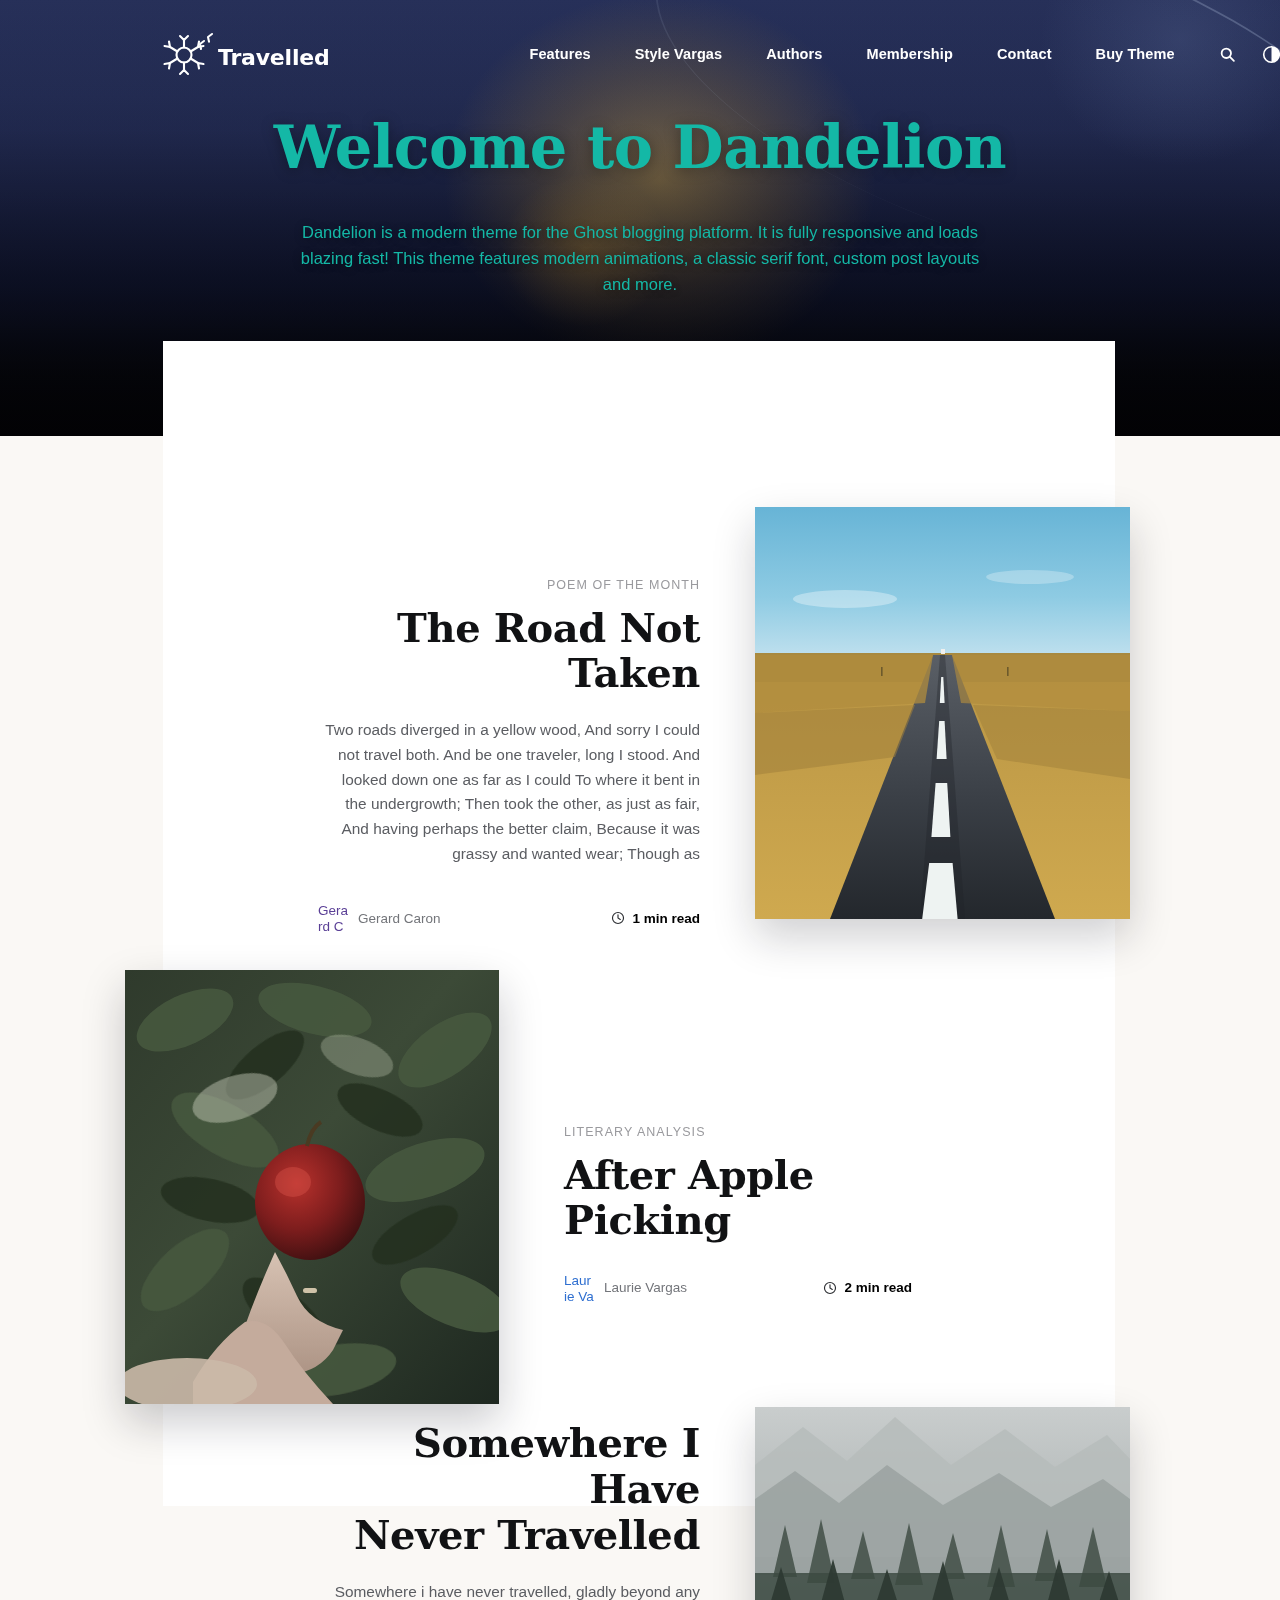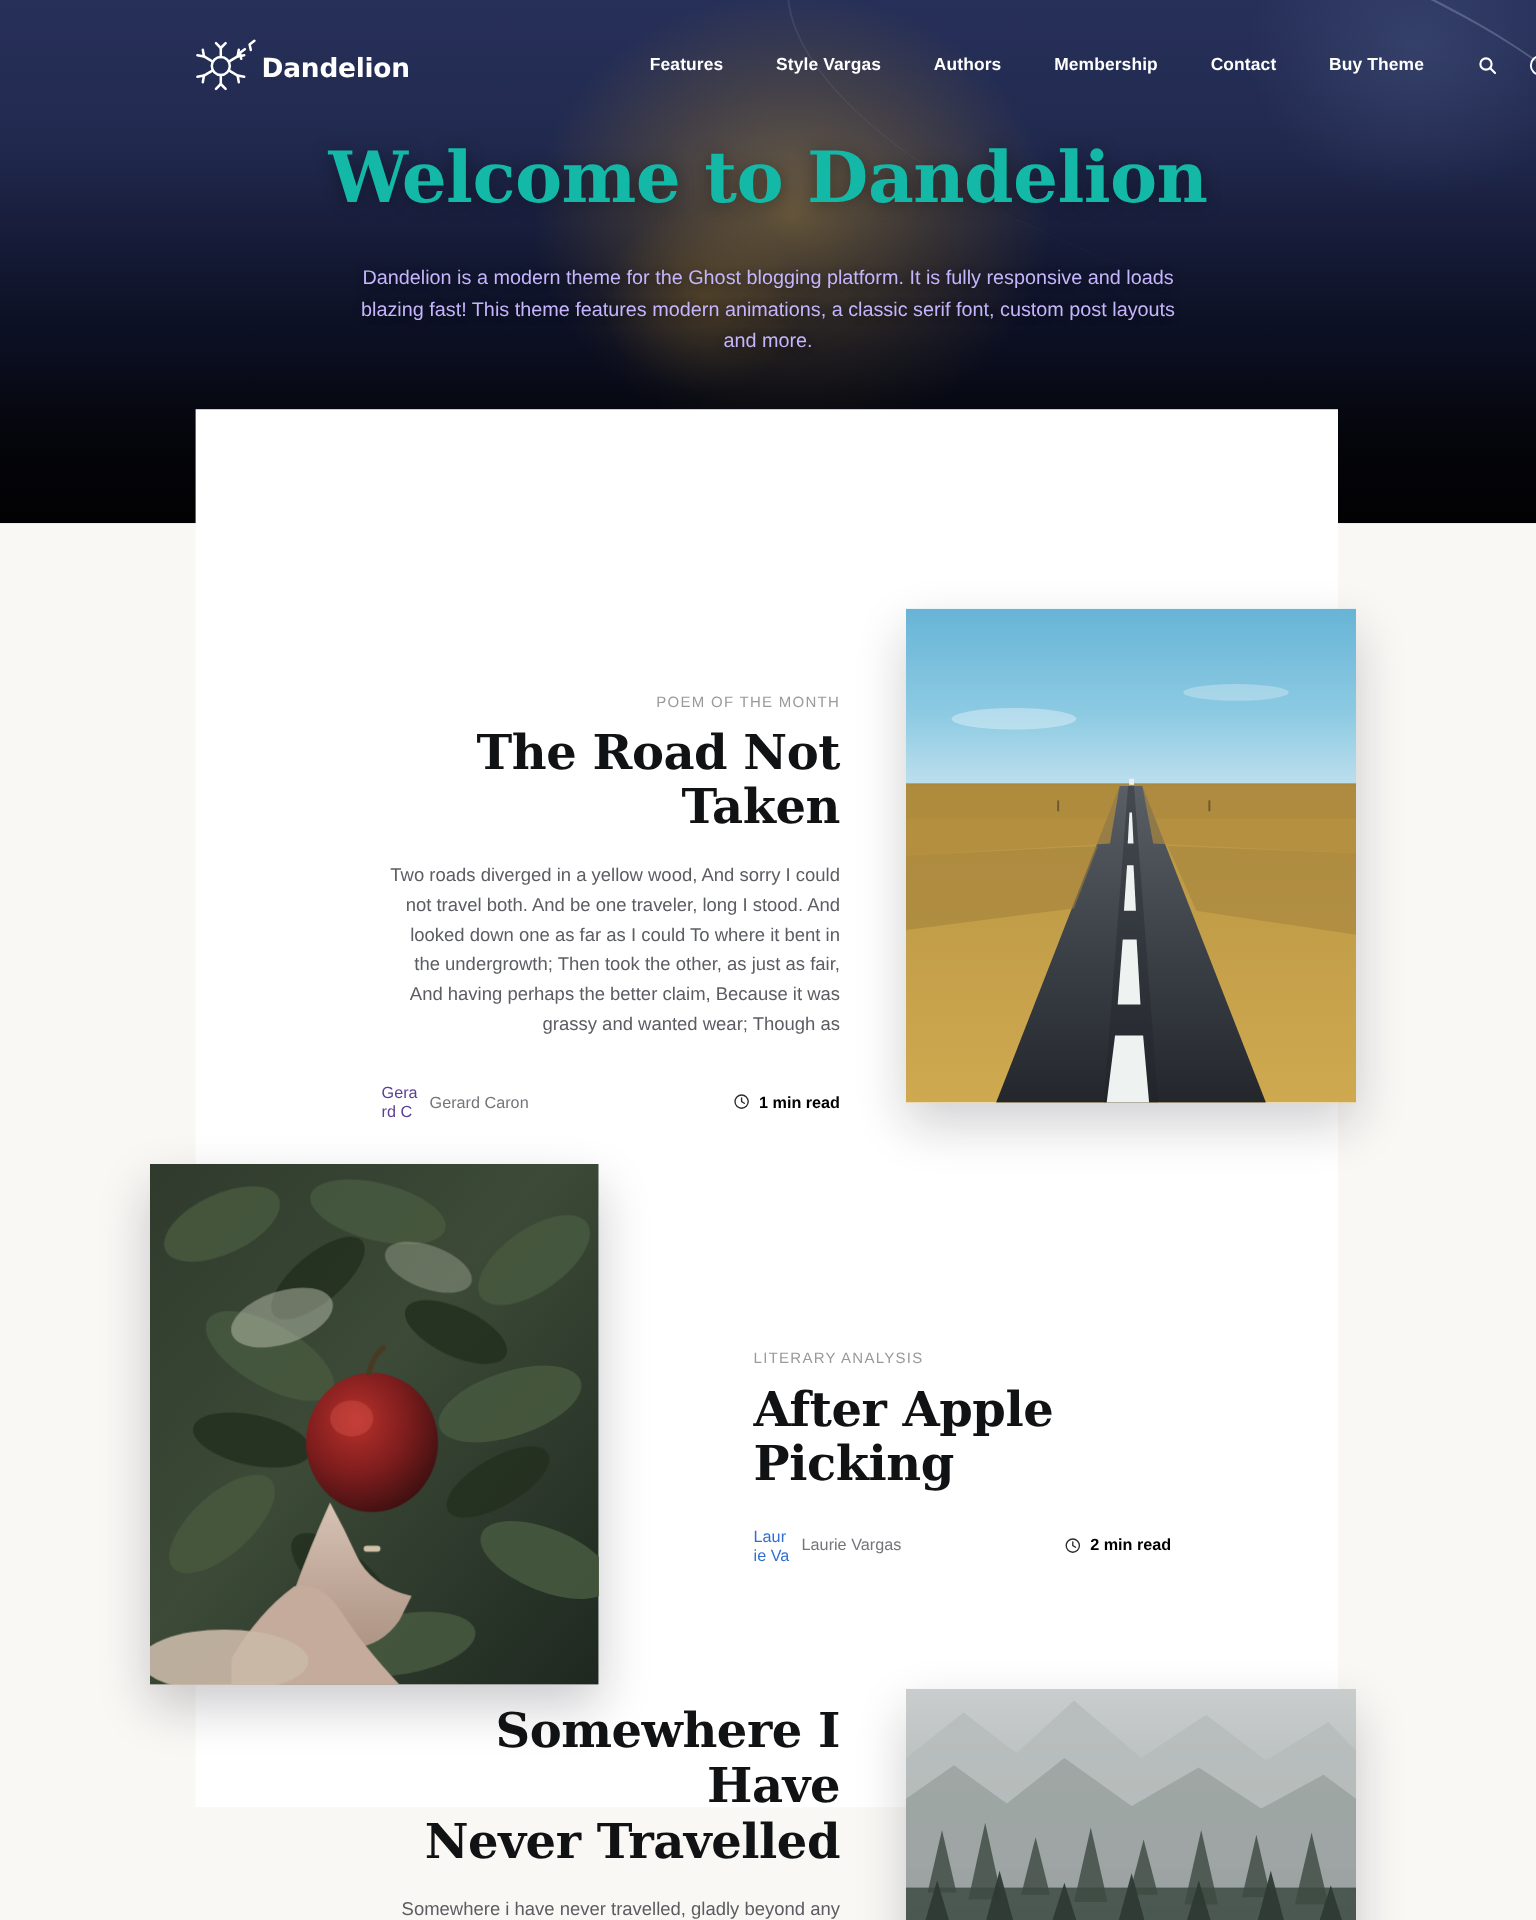--- a/index.html
+++ b/index.html
@@ -100,21 +100,21 @@
     line-height: 1.1;
     color: #14b8a6;
     letter-spacing: -0.5px;
     text-shadow: 0 2px 14px rgba(0,0,0,0.35);
   }
   .hero-sub {
     margin: 38px auto 0;
     width: 690px;
     font-size: 16.5px;
     line-height: 1.58;
-    color: #c4b5fd;
+    color: #14b8a6;
     text-shadow: 0 1px 8px rgba(0,0,0,0.45);
   }
 
   
   .feed-wrap { position: relative; width: 1280px; background: #faf8f5; }
   .feed-panel {
     position: absolute;
     left: 163px;
     top: -95px;
     width: 952px;
@@ -196,21 +196,21 @@
   .post-apple { height: 475px; }
   .p2-img {
     position: absolute;
     left: 125px; top: 64px;
     width: 374px; height: 434px;
     box-shadow: 0 18px 40px rgba(20,20,30,0.22);
     overflow: hidden;
   }
   .p2-text {
     position: absolute;
-    left: 628px; top: 219px;
+    left: 564px; top: 219px;
     width: 390px;
   }
   .p2-title { font-size: 40px; line-height: 1.12; }
   .p2-meta { margin-top: 30px; width: 348px; }
 
   
   .post-somewhere { height: 240px; overflow: hidden; }
   .p3-text {
     position: absolute;
     left: 318px; top: 39px;
@@ -240,21 +240,21 @@
   <nav class="nav">
     <a class="brand" href="#">
       <span class="brand-mark">
         <svg viewBox="0 0 60 52" width="60" height="52" fill="none" stroke="#ffffff" stroke-width="2.1" stroke-linecap="round">
           <circle cx="22" cy="27" r="7.5" fill="none"></circle>
           <path d="M22 19.5 L22 12 M14.6 23 L8 19 M14.6 31 L8 35 M22 34.5 L22 42 M29.4 31 L36 35 M29.4 23 L36 19"></path>
           <path d="M22 12 l-4 -4 M22 12 l4 -4 M8 19 l-5.5 -1 M8 19 l-1 -5.5 M8 35 l-5.5 1 M8 35 l-1 5.5 M22 42 l-4 4 M22 42 l4 4 M36 35 l5.5 1 M36 35 l1 5.5 M36 19 l5.5 -1 M36 19 l1 -5.5"></path>
           <path d="M38 16 l4 -3 M38 16 l1 5 M46 9 l4 -3 M46 9 l1 4.6"></path>
         </svg>
       </span>
-      <span class="brand-name">Dandelion</span>
+      <span class="brand-name">Travelled</span>
     </a>
 
     <div class="nav-menu">
       <a class="nav-link" href="#">Features</a>
       <a class="nav-link" href="#">Style Vargas</a>
       <a class="nav-link" href="#">Authors</a>
       <a class="nav-link" href="#">Membership</a>
       <a class="nav-link" href="#">Contact</a>
       <a class="nav-link" href="#">Buy Theme</a>
 

